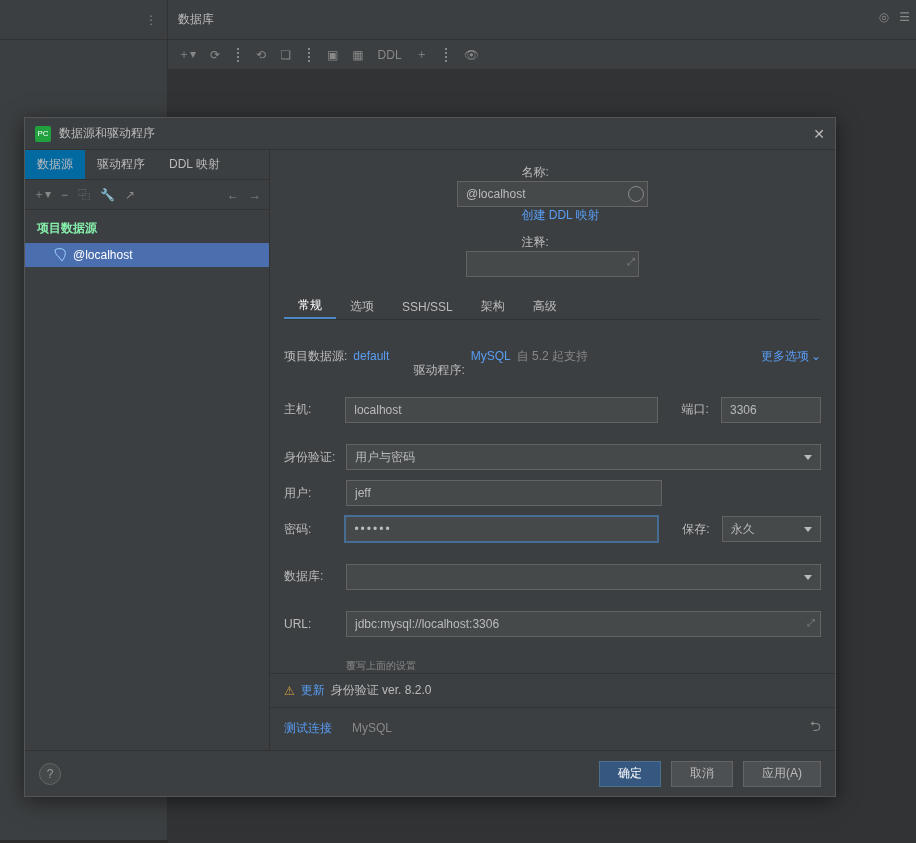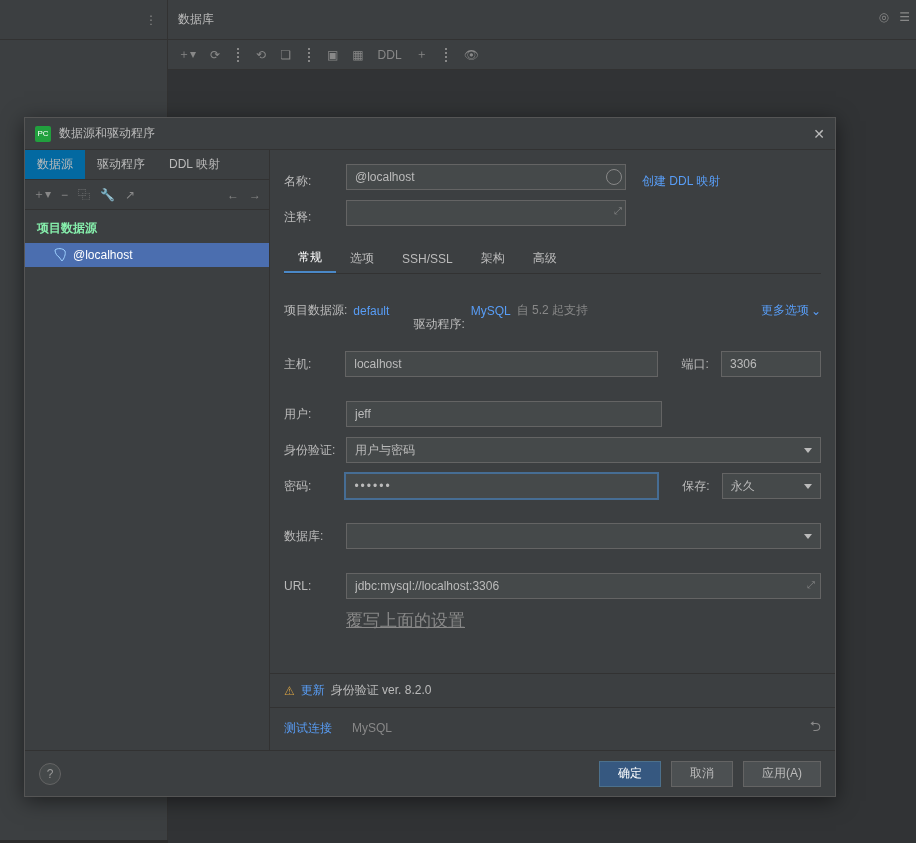--- a/index.html
+++ b/index.html
@@ -28,21 +28,21 @@
 .left-tab.active { background: #0369a1; }
 .left-toolbar { height: 30px; display: flex; align-items: center; padding: 0 8px; gap: 10px; color: #888; border-bottom: 1px solid #323232; }
 .left-toolbar .spacer { flex: 1; }
 .left-section-title { padding: 10px 12px 6px; color: #86efac; font-weight: bold; }
 .tree-item { height: 24px; display: flex; align-items: center; padding-left: 28px; cursor: pointer; gap: 6px; }
 .tree-item.selected { background: #4b6eaf; color: #fff; }
 .tree-icon { width: 14px; height: 14px; display: inline-flex; align-items: center; justify-content: center; }
 .badge { background: #555; color: #ccc; border-radius: 8px; padding: 0 5px; font-size: 10px; margin-left: 4px; min-width: 14px; text-align: center; }
 
 .right-panel { flex: 1; display: flex; flex-direction: column; padding: 14px 14px 0 14px; min-width: 0; }
-.form-row { display: flex; align-items: flex-end; margin-bottom: 10px; }
+.form-row { display: flex; align-items: center; margin-bottom: 10px; flex-direction: column; }
 .form-label { width: 62px; color: #bbb; }
 .text-input { background: #45494a; border: 1px solid #646464; color: #bbb; height: 26px; padding: 0 8px; outline: none; }
 .name-input { flex: 1; position: relative; display: flex; align-items: center; }
 .name-input input { width: 100%; padding-right: 26px; }
 .circle-btn { position: absolute; right: 4px; width: 16px; height: 16px; border: 1px solid #888; border-radius: 50%; cursor: pointer; }
 .link { color: #589df6; cursor: pointer; margin-left: 16px; }
 .comment-input { flex: 1; position: relative; }
 .comment-input input { width: 100%; }
 .expand-btn { position: absolute; right: 4px; top: 5px; color: #888; cursor: pointer; font-size: 10px; }
 
@@ -54,21 +54,21 @@
 .conn-label { color: #bbb; }
 .more-opts { margin-left: auto; color: #589df6; cursor: pointer; display: flex; align-items: center; gap: 2px; }
 
 .field-row { display: flex; align-items: center; margin-bottom: 10px; }
 .field-label { width: 62px; color: #bbb; }
 .select { background: #45494a; border: 1px solid #646464; color: #bbb; height: 26px; padding: 0 8px; display: flex; align-items: center; position: relative; cursor: pointer; }
 .select::after { content: ""; position: absolute; right: 8px; top: 10px; border-left: 4px solid transparent; border-right: 4px solid transparent; border-top: 5px solid #bbb; }
 .port-gap { width: 24px; }
 .url-expand { position: absolute; right: 6px; top: 6px; color: #888; cursor: pointer; font-size: 10px; }
 .url-wrap { flex: 1; position: relative; }
-.url-hint { font-size: 17px; color: #888; margin-left: 62px; margin-top: 0; text-decoration: underline; }
+.url-hint { font-size: 10px; color: #888; margin-left: 62px; margin-top: 12px; }
 
 .driver-warn { margin-top: auto; padding: 8px 0; display: flex; align-items: center; gap: 6px; border-top: 1px solid #323232; margin-left: -14px; margin-right: -14px; padding-left: 14px; }
 .warn-icon { color: #d9a343; }
 .test-row { padding: 8px 0 10px; display: flex; align-items: center; gap: 20px; margin-left: -14px; margin-right: -14px; padding-left: 14px; padding-right: 14px; background: #3c3f41; border-top: 1px solid #323232; }
 .revert-icon { margin-left: auto; color: #888; cursor: pointer; font-size: 14px; }
 
 .dlg-footer { height: 46px; border-top: 1px solid #323232; display: flex; align-items: center; padding: 0 14px; background: #3c3f41; }
 .help-btn { width: 22px; height: 22px; border: 1px solid #646464; border-radius: 50%; display: flex; align-items: center; justify-content: center; color: #999; cursor: pointer; background: #45494a; }
 .btn { height: 26px; padding: 0 18px; border: 1px solid #646464; background: #4c5052; color: #bbb; cursor: pointer; display: flex; align-items: center; }
 .btn.primary { background: #365880; border-color: #4c708c; color: #fff; }
@@ -186,29 +186,29 @@
         <span class="field-label">主机:</span>
         <input class="text-input" style="width: 316px;" value="localhost">
         <span class="port-gap"></span>
         <span style="width:40px;">端口:</span>
         <input class="text-input" style="width: 100px;" value="3306">
       </div>
 
       <div style="height:14px;"></div>
 
       <div class="field-row">
-        <span class="field-label">用户:</span>
-        <input class="text-input" style="width: 316px;" value="jeff">
-      </div>
-
-      <div class="field-row">
         <span class="field-label">身份验证:</span>
         <div class="select" style="flex:1;">
           <span>用户与密码</span>
         </div>
+      </div>
+
+      <div class="field-row">
+        <span class="field-label">用户:</span>
+        <input class="text-input" style="width: 316px;" value="jeff">
       </div>
 
       <div class="field-row">
         <span class="field-label">密码:</span>
         <input class="text-input" style="width: 316px; border-color: rgb(70, 109, 148); box-shadow: rgb(70, 109, 148) 0px 0px 0px 1px; letter-spacing: 2px;" type="text" value="••••••">
         <span class="port-gap"></span>
         <span style="width:40px;">保存:</span>
         <div class="select" style="width:100px;">
           <span>永久</span>
         </div>

